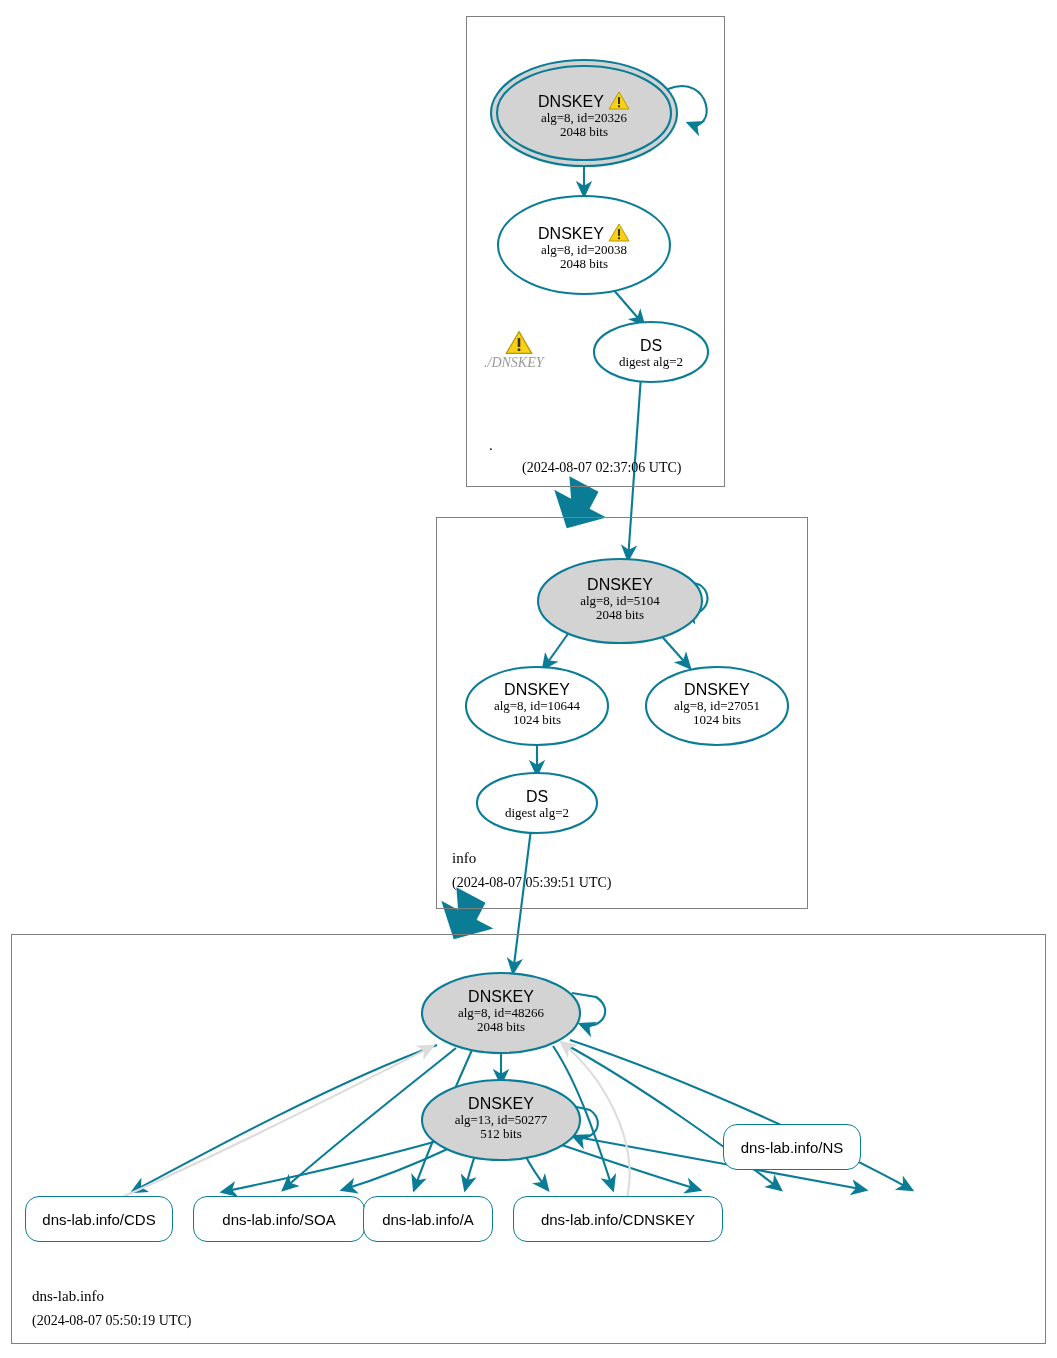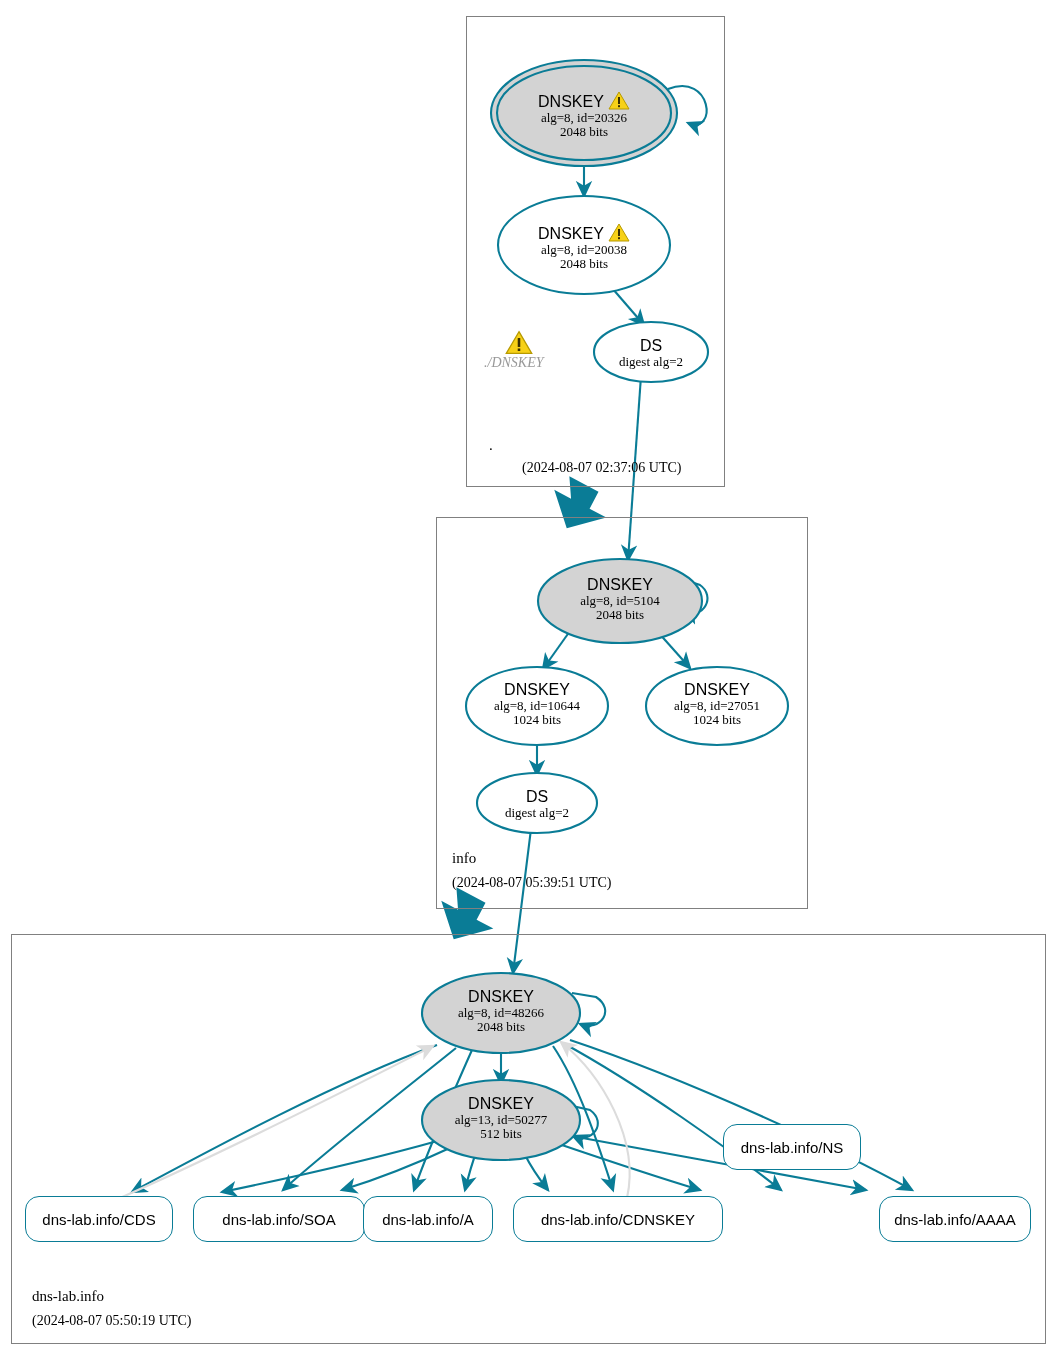--- a/index.html
+++ b/index.html
@@ -215,17 +215,14 @@
   </div>
   <div class="rrset" style="left:363px;top:1196px;width:130px;height:46px;align-items:center;">
     <span>dns-lab.info/A</span>
   </div>
   <div class="rrset" style="left:513px;top:1196px;width:210px;height:46px;">
     <span>dns-lab.info/CDNSKEY</span>
   </div>
   <div class="rrset" style="left:723px;top:1124px;width:138px;height:46px;">
     <span>dns-lab.info/NS</span>
   </div>
-  <div class="rrset" style="left:879px;top:1196px;width:152px;height:46px;">
-    <span>dns-lab.info/AAAA</span>
-  </div>
 
 </div>
 
 </body></html>

